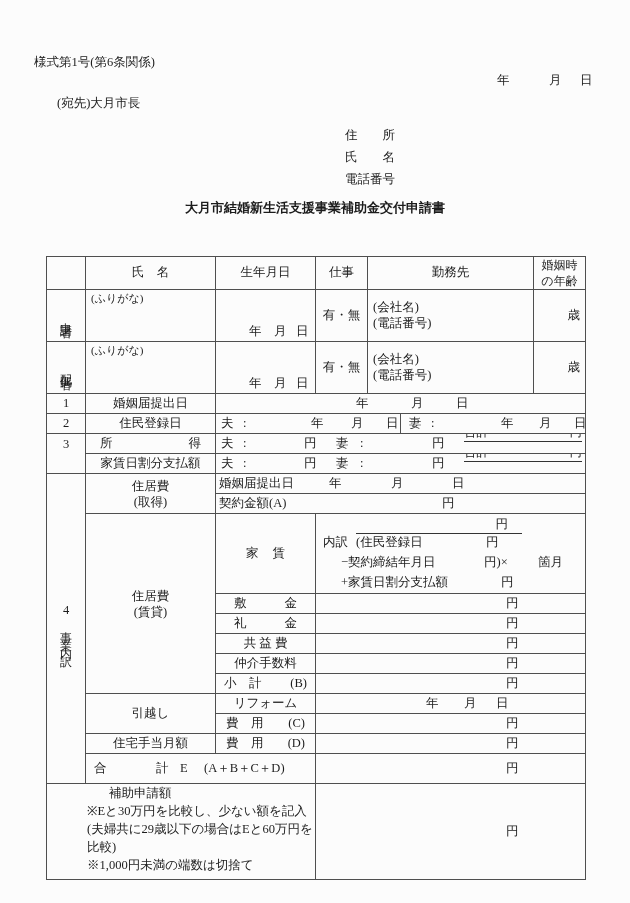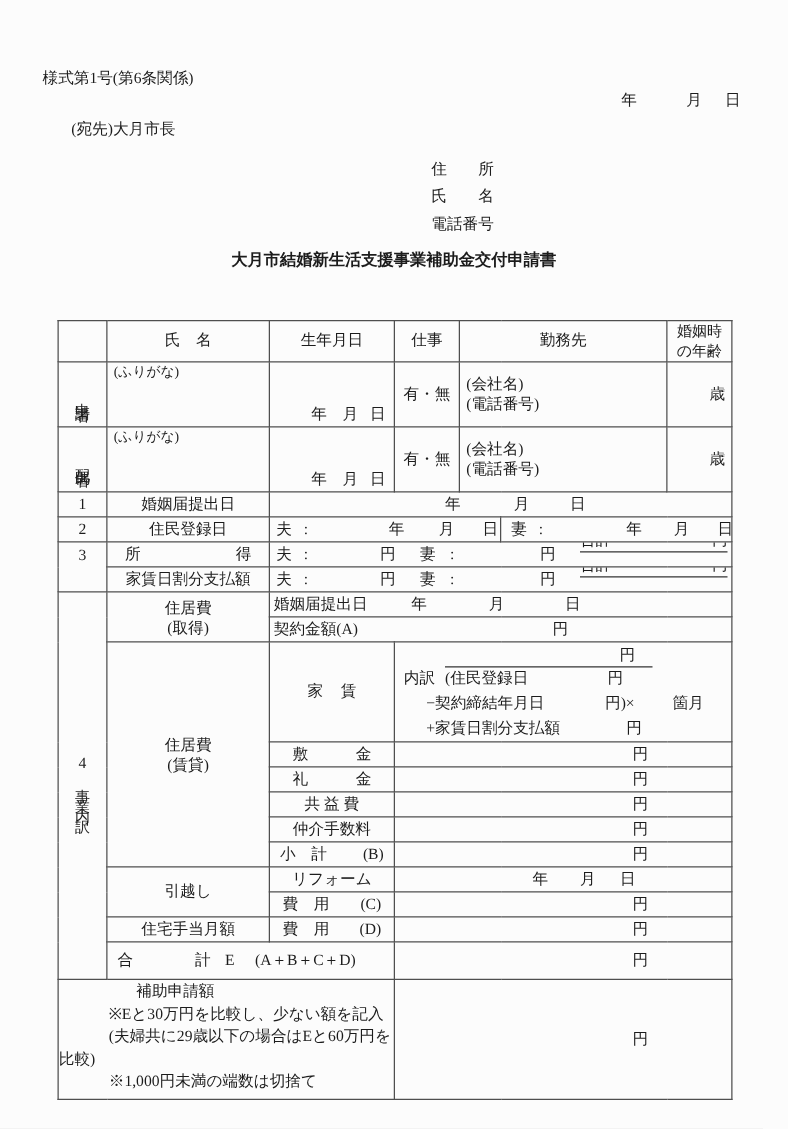--- a/index.html
+++ b/index.html
@@ -394,21 +394,21 @@
               <span style="left:190px">円</span>
             </div>
       </td>
     </tr>
 
     <tr style="height:96px">
       <td colspan="3" class="notecell" style="vertical-align:top">
         <div style="margin-left:62px">補助申請額</div>
         <div style="margin-left:40px">※Eと30万円を比較し、少ない額を記入</div>
         <div style="margin-left:40px">(夫婦共に29歳以下の場合はEと60万円を</div>
-        <div style="">比較)</div>
+        <div style="margin-left:40px">比較)</div>
         <div style="margin-left:40px">※1,000円未満の端数は切捨て</div>
       </td>
       <td colspan="4">
         <div class="rel">
               <span style="left:190px">円</span>
             </div>
       </td>
     </tr>
 
   </tbody>

